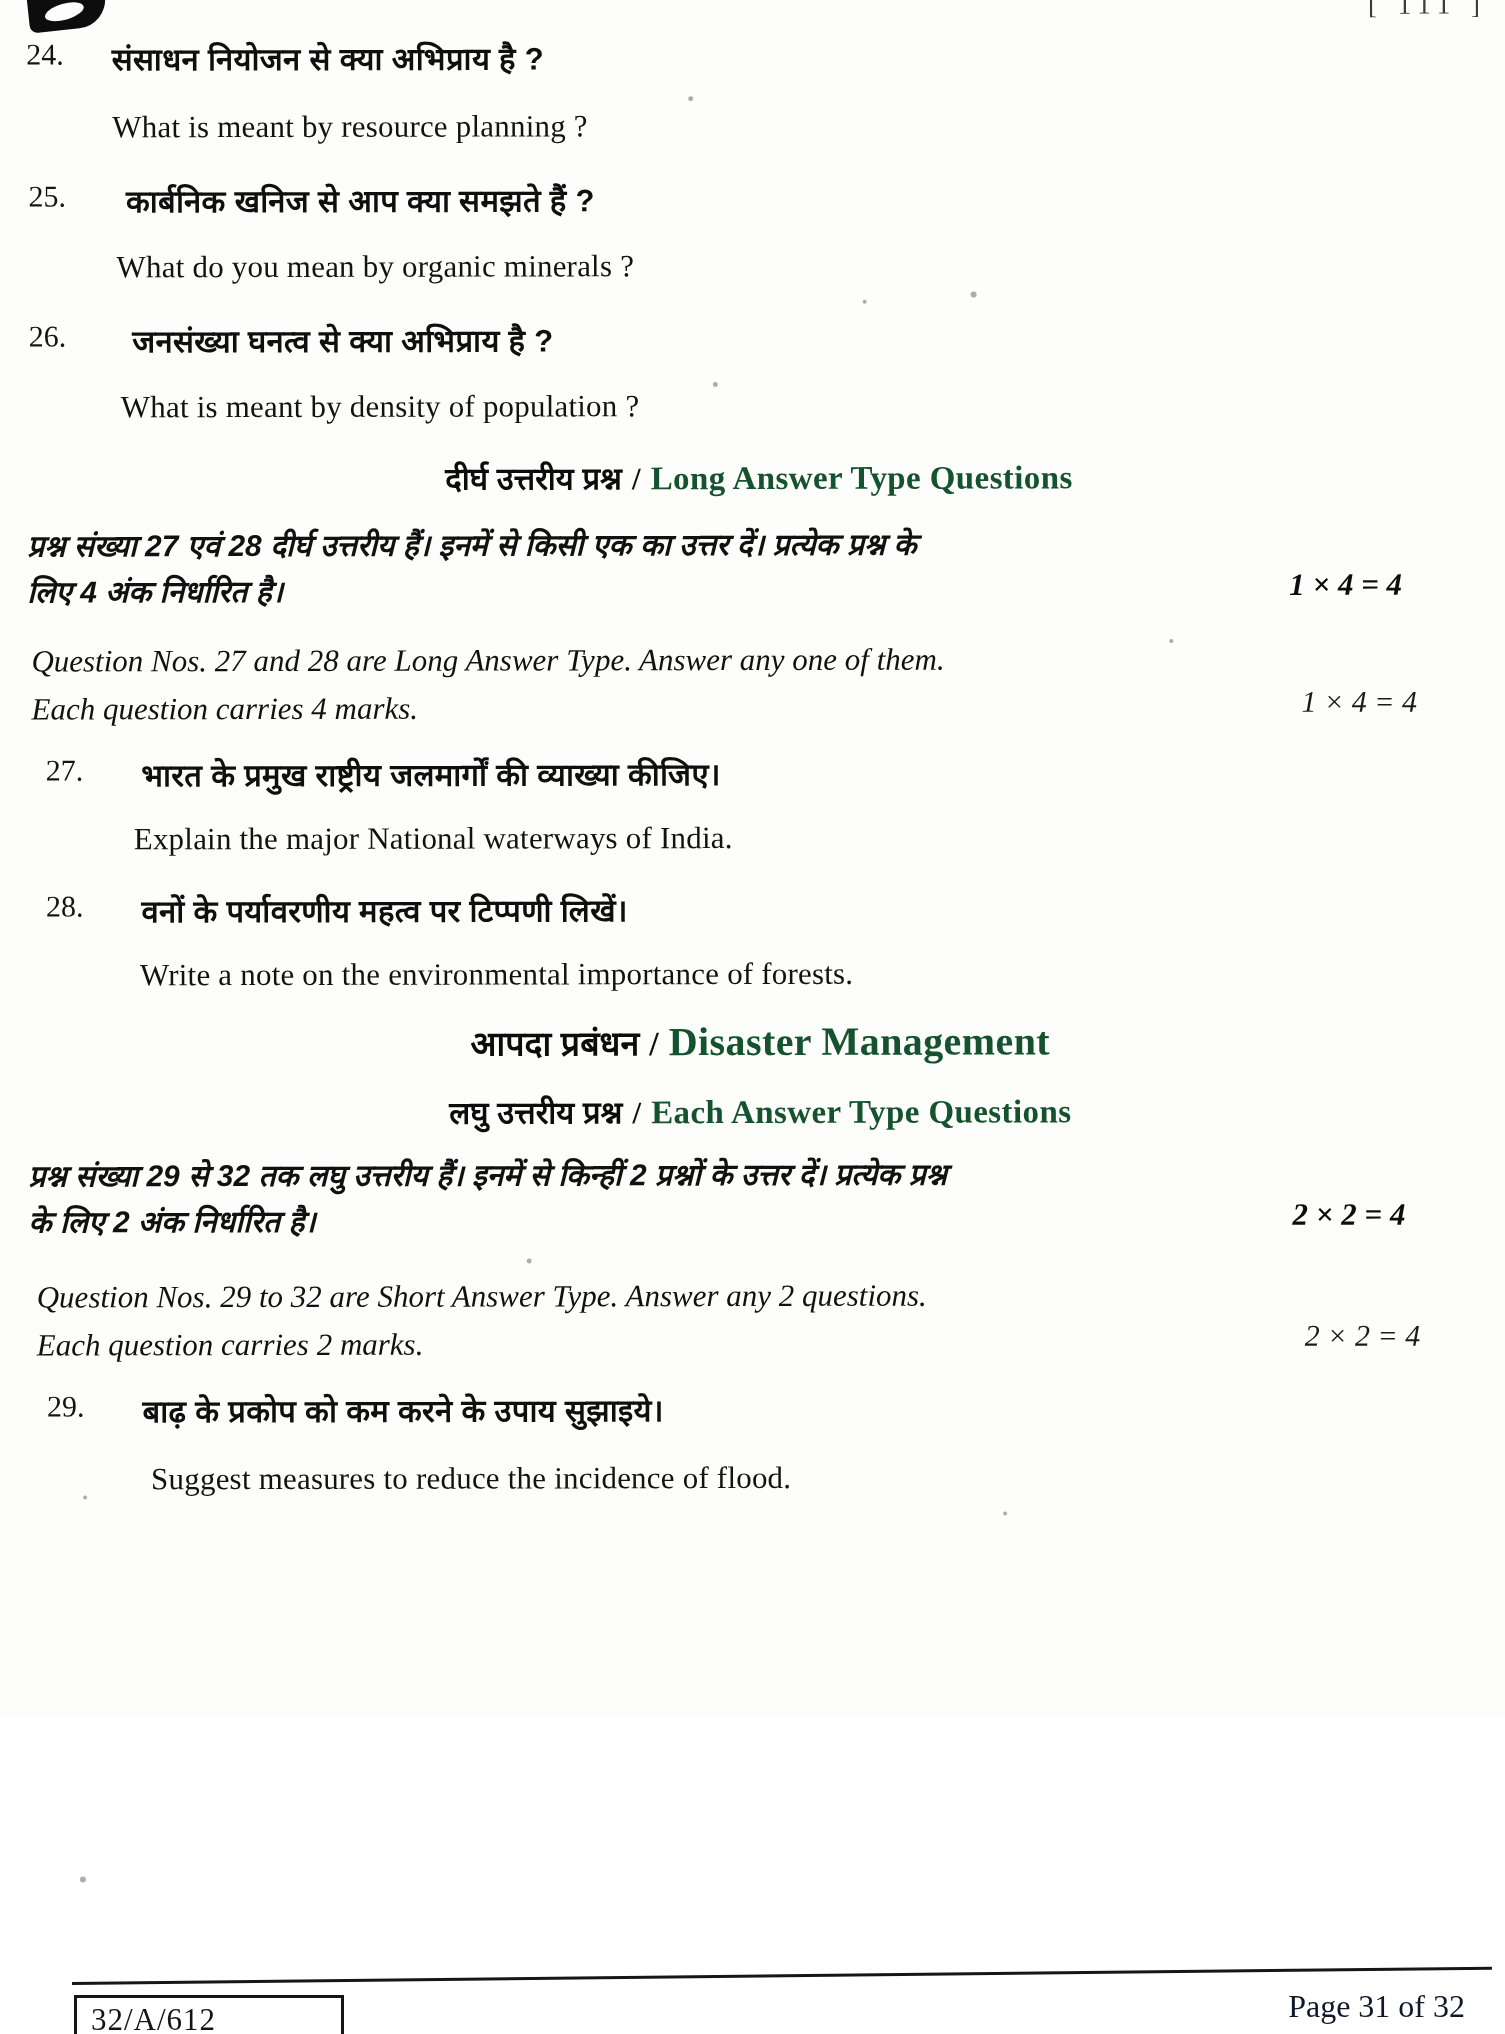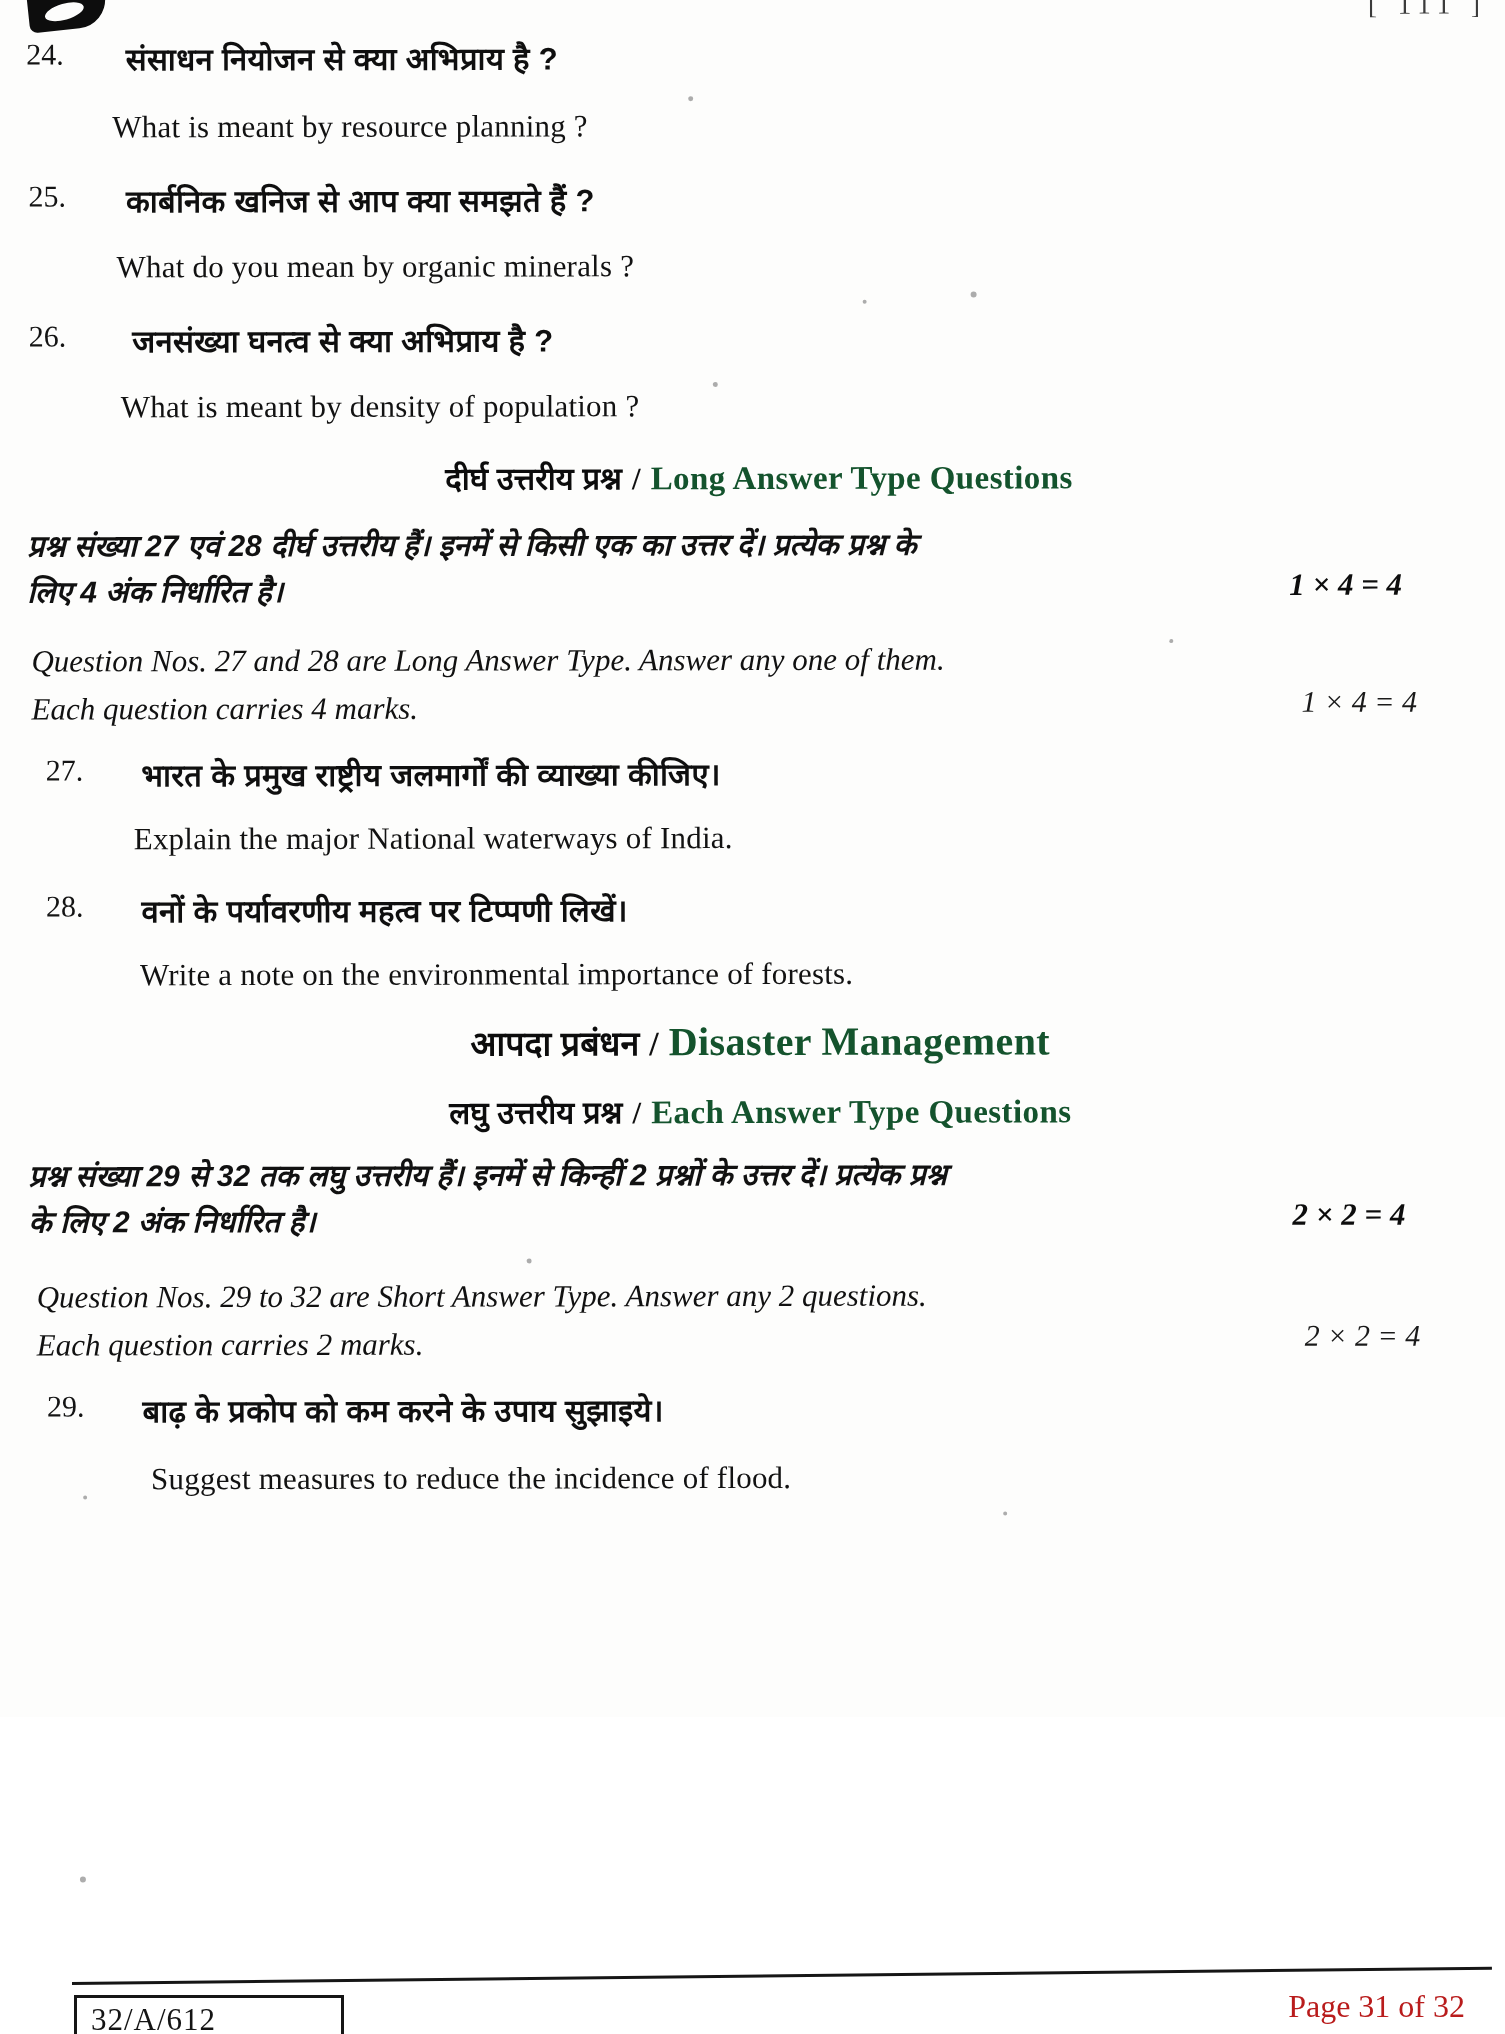--- a/index.html
+++ b/index.html
@@ -179,21 +179,21 @@
     font-size: 31px;
     color: #141414;
     letter-spacing: 1px;
   }
   .page-label {
     position: absolute;
     right: 40px;
     top: 1988px;
     font-family: "Liberation Serif", "DejaVu Serif", serif;
     font-size: 32px;
-    color: #b91c1c;
+    color: #0f172a;
     white-space: nowrap;
   }
 
   
   #content-skew { transform: rotate(-0.12deg); transform-origin: 50% 0; }
 </style>
 </head>
 <body>
 
 <div id="page">
@@ -208,21 +208,21 @@
     <div class="speck" style="left:1168px;top:640px;width:4px;height:4px;"></div>
     <div class="speck" style="left:524px;top:1258px;width:5px;height:5px;"></div>
     <div class="speck" style="left:1000px;top:1512px;width:4px;height:4px;"></div>
     <div class="speck" style="left:80px;top:1494px;width:4px;height:4px;"></div>
     <div class="speck" style="left:76px;top:1875px;width:6px;height:6px;"></div>
 
     <div class="page-marker">[ 111 ]</div>
 
     <div class="qrow" style="left:26px;top:36px;">
       <span class="qnum">24.</span>
-      <span class="qtext-hi" style="margin-left:62px;">संसाधन नियोजन से क्या अभिप्राय है ?</span>
+      <span class="qtext-hi" style="margin-left:48px;">संसाधन नियोजन से क्या अभिप्राय है ?</span>
     </div>
     <div class="qrow" style="left:112px;top:108px;">
       <span class="qtext-en">What is meant by resource planning ?</span>
     </div>
 
     <div class="qrow" style="left:28px;top:178px;">
       <span class="qnum">25.</span>
       <span class="qtext-hi" style="margin-left:60px;">कार्बनिक खनिज से आप क्या समझते हैं ?</span>
     </div>
     <div class="qrow" style="left:116px;top:248px;">

